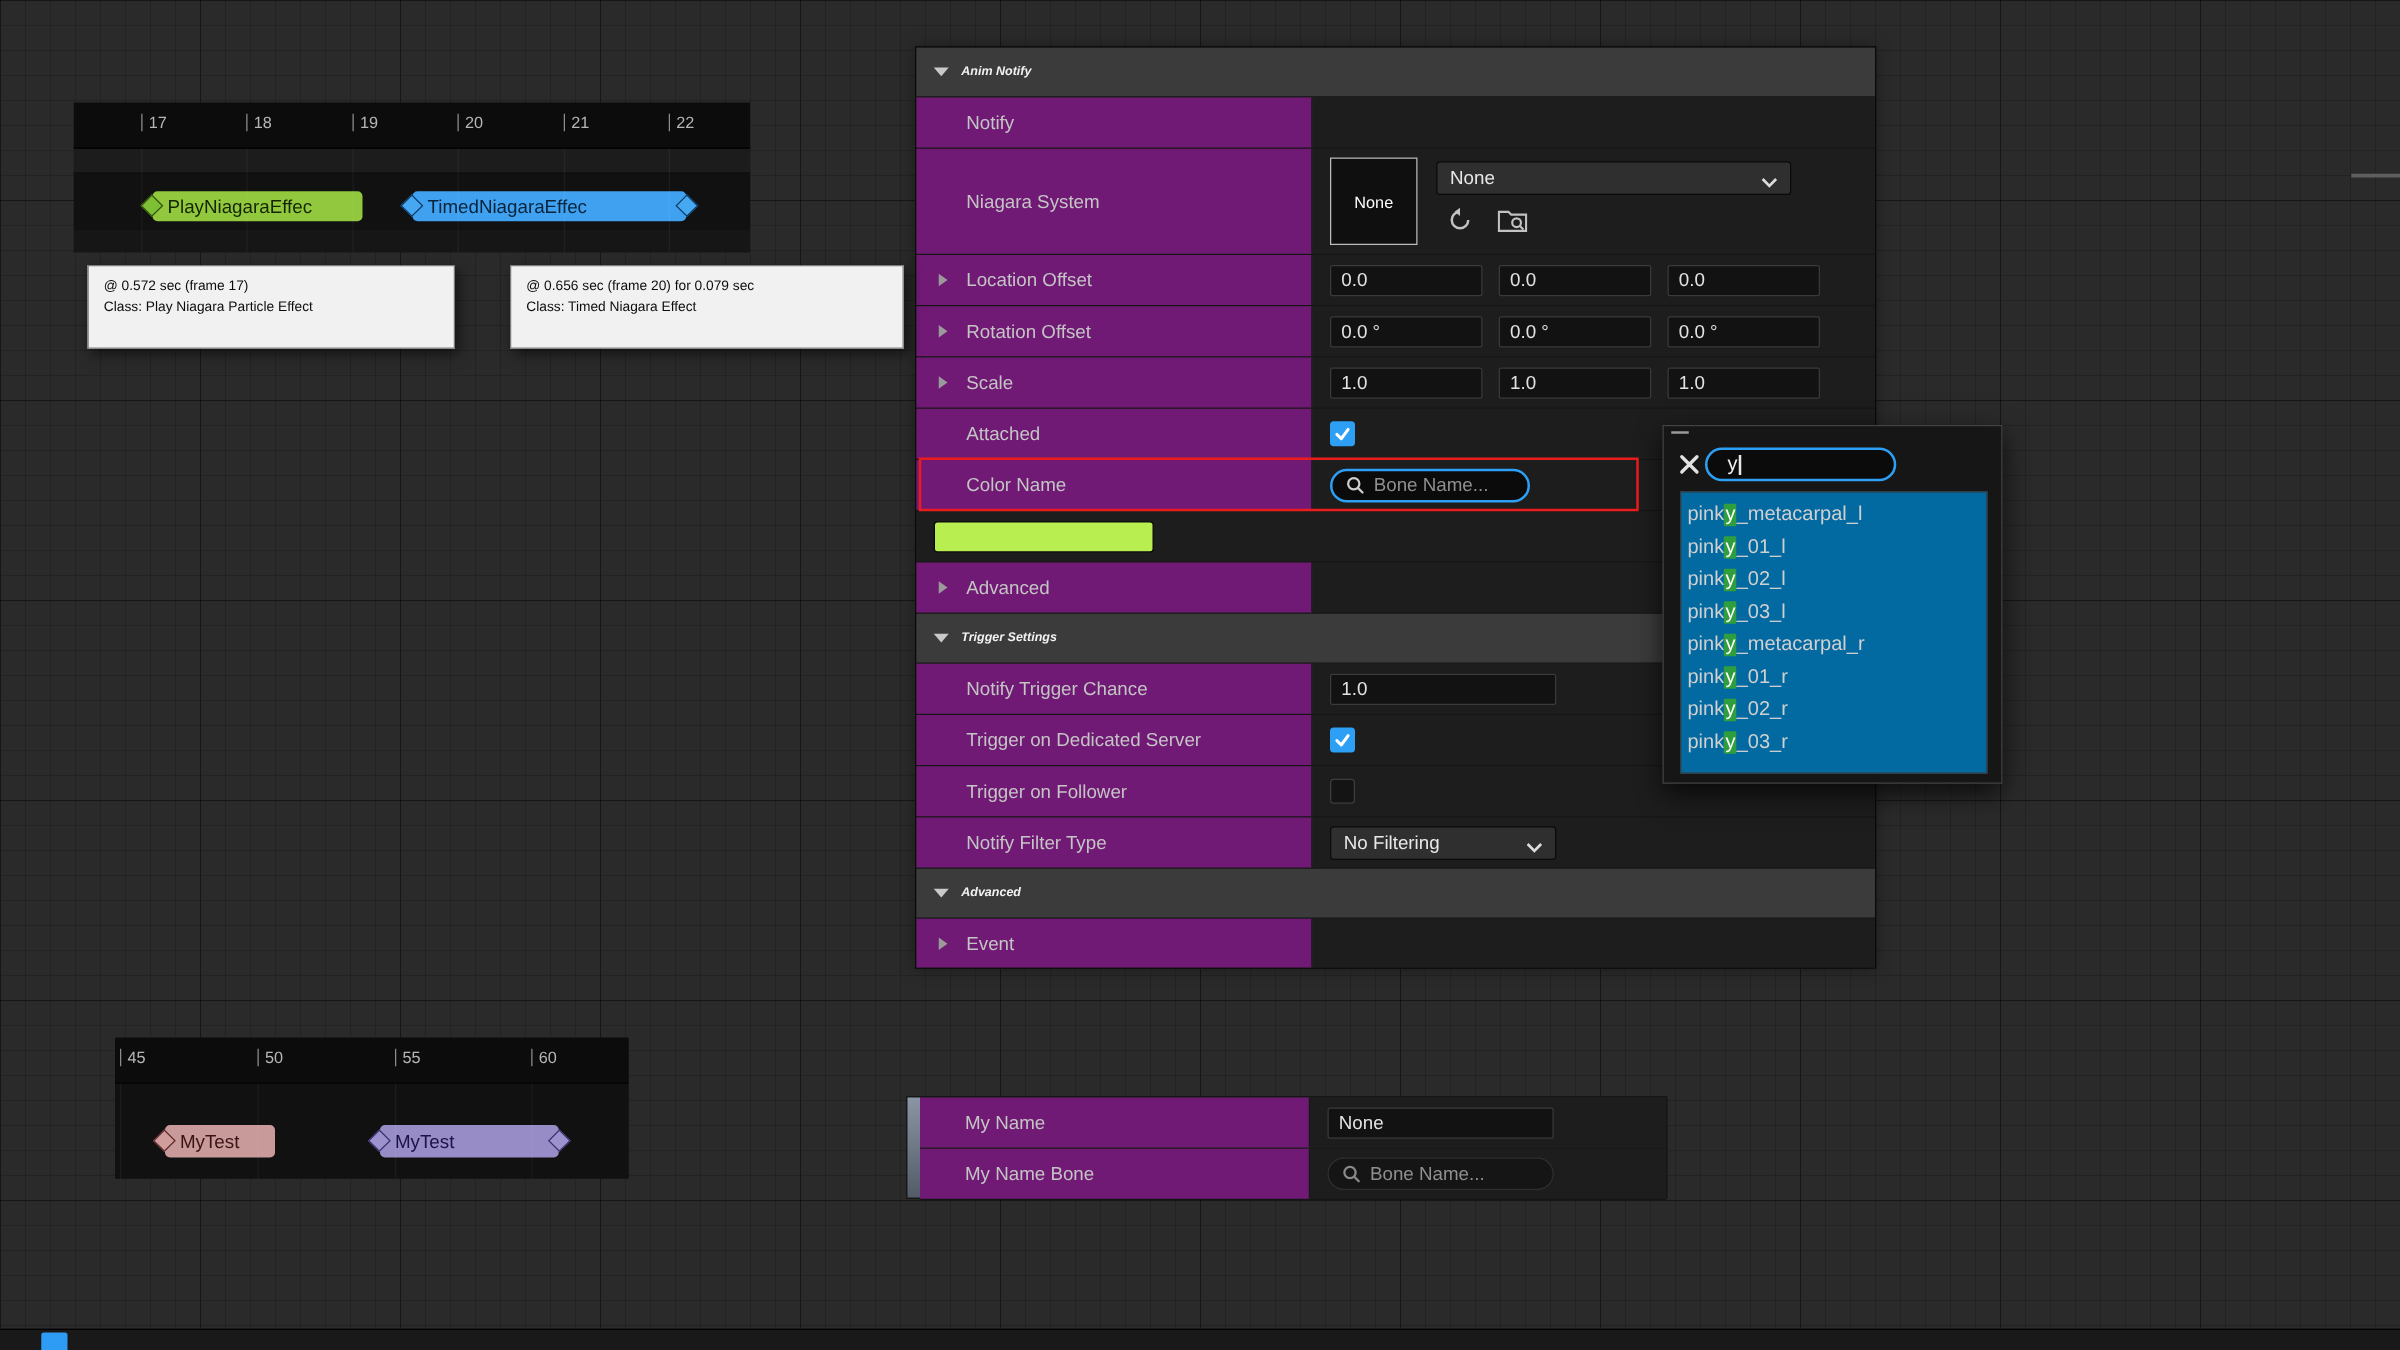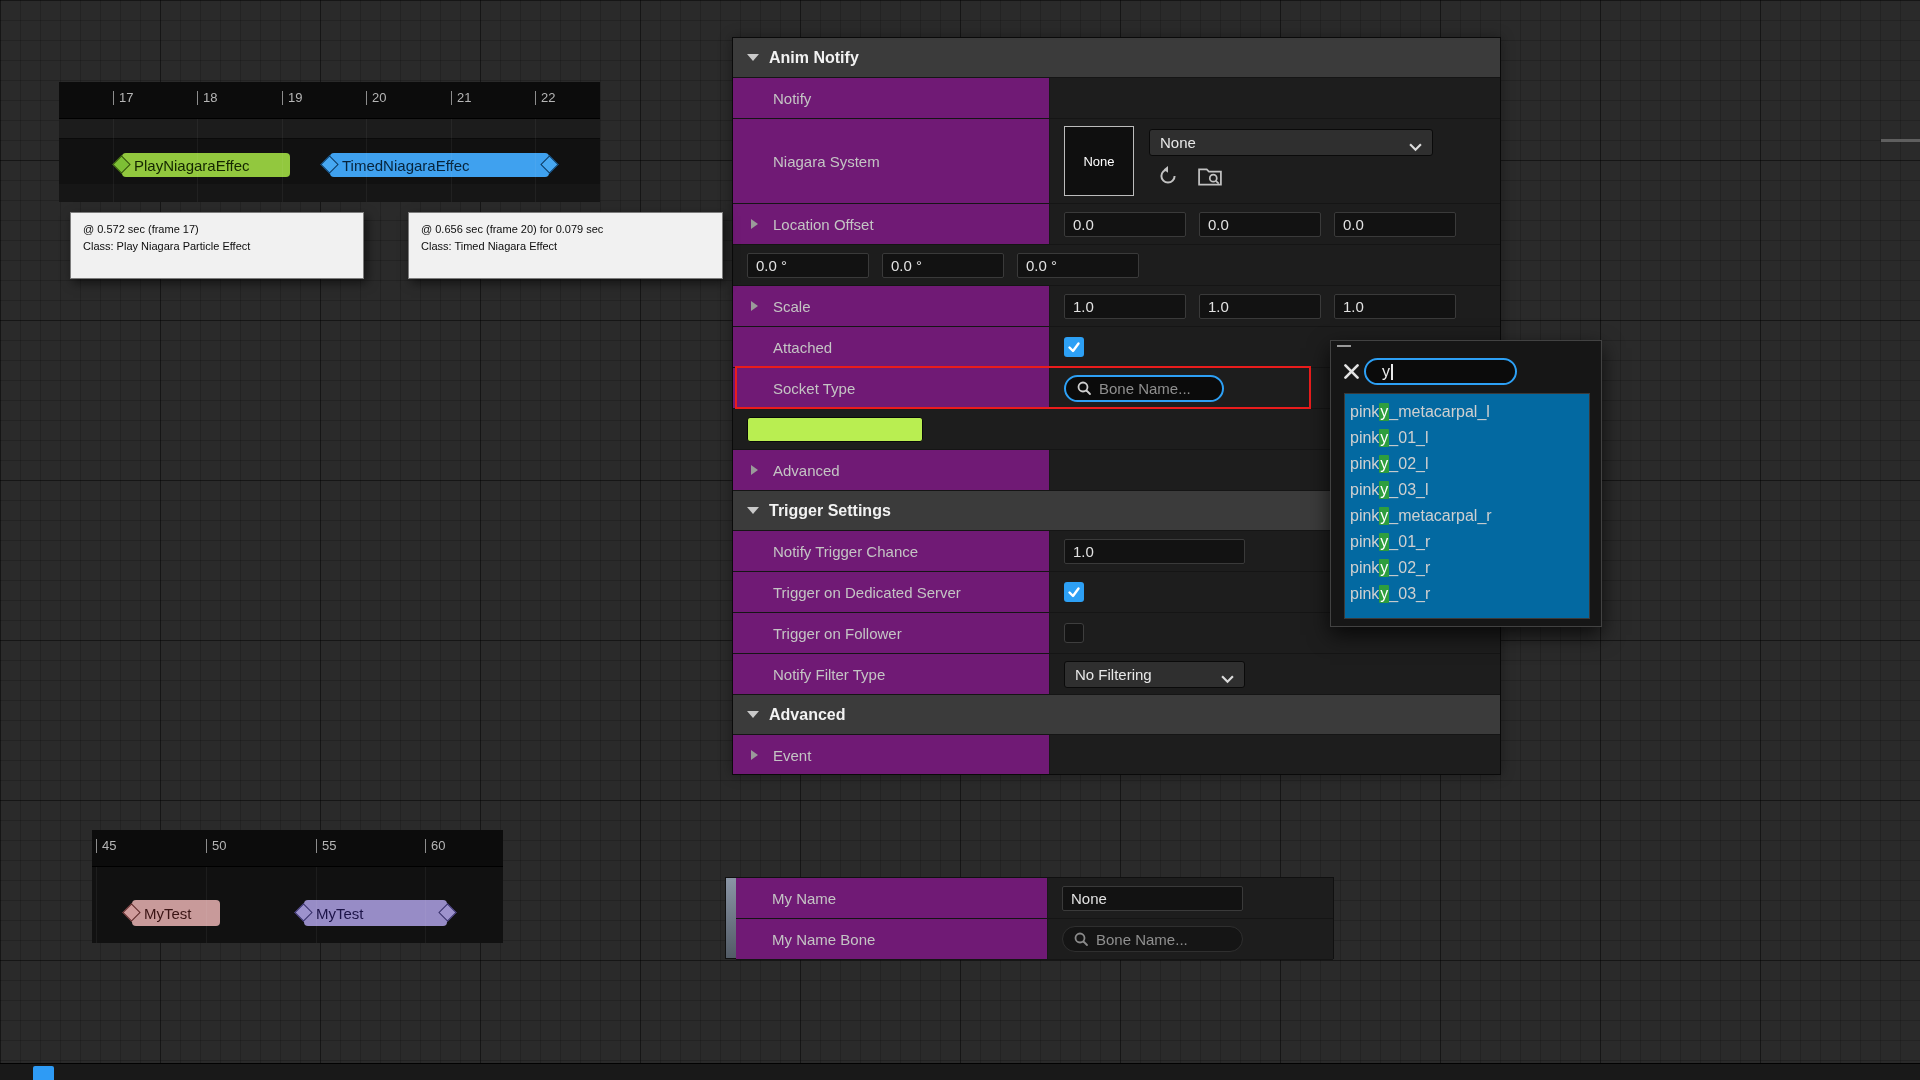--- a/index.html
+++ b/index.html
@@ -52,21 +52,21 @@
   
   .tooltip {
     position:absolute; z-index:3; background:#f1f1f1; border:1px solid #7c7c7c;
     color:#0c0c0c; font-size:11px; line-height:1.5; padding:8px 12px;
     box-shadow:3px 4px 10px rgba(0,0,0,0.55);
   }
 
   
   .dpanel { position:absolute; z-index:2; background:#1f1f1f; border:1px solid #0a0a0a; overflow:hidden; box-shadow:0 0 12px rgba(0,0,0,0.35); }
   .d-header { height:40px; background:#3b3b3b; display:flex; align-items:center; padding-left:14px; border-bottom:1px solid #151515; }
-  .hdr-text { color:#f2f2f2; font-size:16px; font-weight:bold; }
+  .hdr-text { color:#f2f2f2; font-size:10px; font-weight:bold;font-style:italic; }
   .tri-down { width:0; height:0; border-left:6px solid transparent; border-right:6px solid transparent; border-top:7px solid #c9c9c9; margin-right:10px; }
   .tri-right { position:absolute; left:18px; width:0; height:0; border-top:5px solid transparent; border-bottom:5px solid transparent; border-left:7px solid #9a9a9a; }
   .d-row { display:flex; height:41px; border-bottom:1px solid #151515; }
   .d-row.tall { height:85px; }
   .d-row .lbl { width:317px; position:relative; display:flex; align-items:center; padding-left:40px; background:#701a75; border-right:1px solid #181818; }
   .d-row .lbl span { color:#c4c4c4; font-size:15px; }
   .d-row .val { flex:1; position:relative; display:flex; align-items:center; padding-left:14px; background:#1d1d1d; }
 
   .num-field {
     width:122px; height:25px; margin-right:13px; background:#121212; border:1px solid #3a3a3a;
@@ -250,20 +250,24 @@
       <div class="num-field">
           <span>0.0</span>
         </div>
       <div class="num-field">
           <span>0.0</span>
         </div>
     </div>
   </div>
 
   <div class="d-row">
+    <div class="lbl">
+        <span class="tri-right"></span>
+        <span>Rotation Offset</span>
+      </div>
     <div class="val">
       <div class="num-field">
           <span>0.0 °</span>
         </div>
       <div class="num-field">
           <span>0.0 °</span>
         </div>
       <div class="num-field">
           <span>0.0 °</span>
         </div>
@@ -296,21 +300,21 @@
       <div class="checkbox checked">
         <svg viewBox="0 0 14 14" width="14" height="14">
             <path d="M2.5 7.5 L6 11 L11.5 3.5" fill="none" stroke="#fff" stroke-width="2.4" stroke-linecap="round" stroke-linejoin="round"></path>
           </svg>
       </div>
     </div>
   </div>
 
   <div class="d-row">
     <div class="lbl">
-        <span>Socket Type</span>
+        <span>Color Name</span>
       </div>
     <div class="val">
       <div class="search-pill focused" style="width:160px">
         <span class="mag">
           <svg viewBox="0 0 16 16" width="16" height="16">
               <circle cx="7" cy="7" r="4.5" fill="none" stroke="#cfcfcf" stroke-width="1.8"></circle>
               <line x1="10.5" y1="10.5" x2="14" y2="14" stroke="#cfcfcf" stroke-width="1.8" stroke-linecap="round"></line>
             </svg>
         </span>
         <span class="ph">Bone Name...</span>

